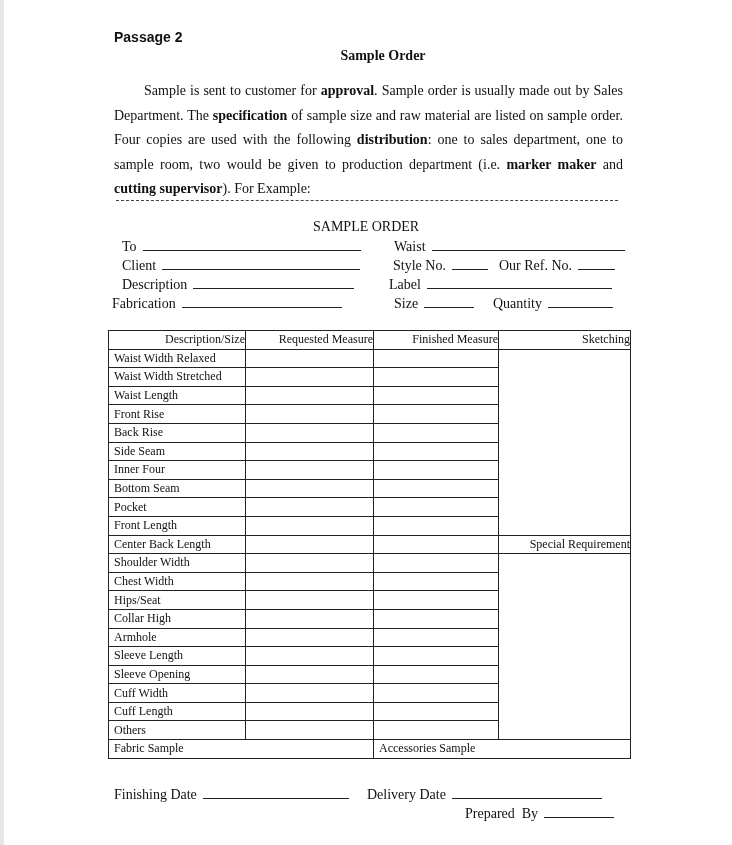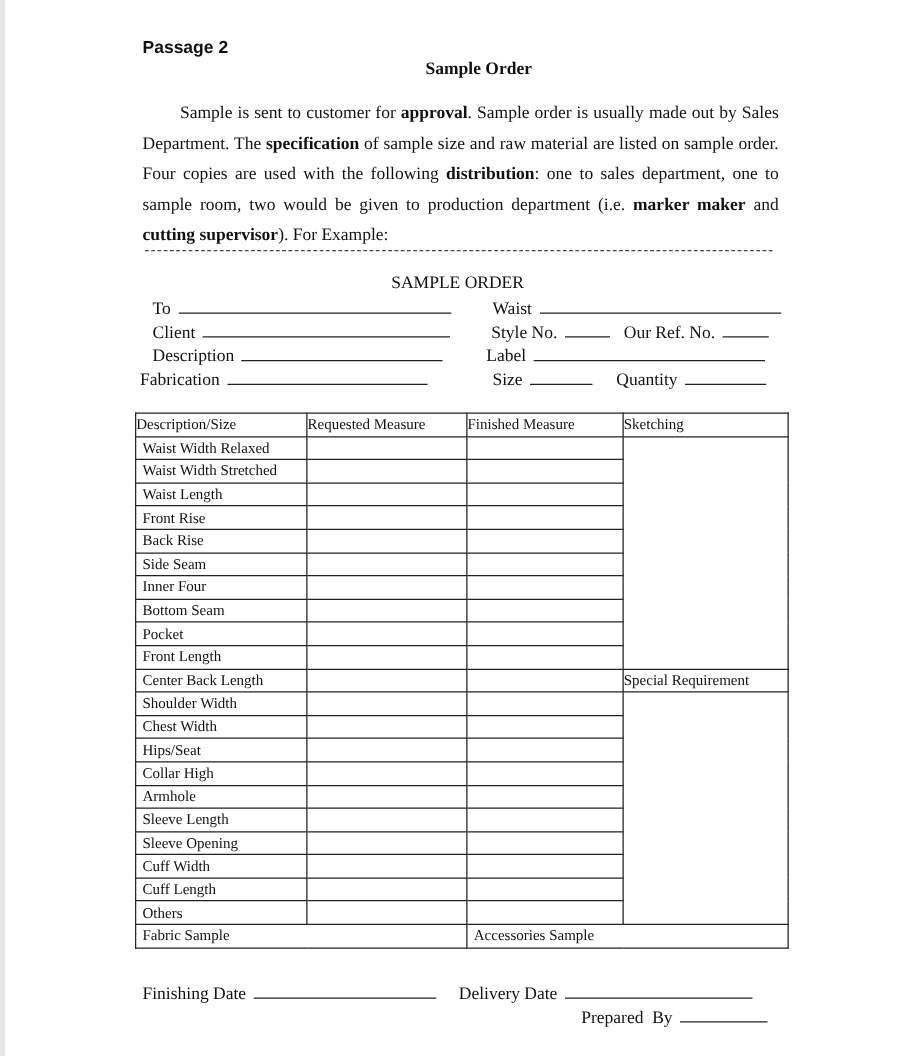--- a/index.html
+++ b/index.html
@@ -11,21 +11,21 @@
   .title { position:absolute; left:0; width:732px; top:48px; text-align:center; font-weight:bold; font-size:14px; padding-left:34px; box-sizing:border-box; }
   .para { position:absolute; left:114px; top:79px; width:509px; font-size:14px; line-height:24.5px;
           text-align:justify; text-indent:30px; }
   .para b { font-weight:bold; }
   .dashes { position:absolute; left:116px; top:200px; width:502px; height:0; border-top:1px dashed #444; }
   .form-title { position:absolute; left:313px; top:219px; font-size:14px; }
   .field { position:absolute; font-size:14px; white-space:nowrap;font-family:Liberation Serif, serif; }
   .line { display:inline-block; border-bottom:1px solid #222; height:12px; vertical-align:baseline; margin-left:6px; }
   table.measure { position:absolute; left:108px; top:330px; border-collapse:collapse; font-size:12px; }
   table.measure td { border:1px solid #222; height:18.6px; padding:0 0 0 5px; box-sizing:border-box; }
-  table.measure td.c { text-align:left; padding:0; }
+  table.measure td.c { text-align:right; padding:0; }
   .footer { position:absolute; font-size:14px; white-space:nowrap; }
 </style>
 </head>
 <body>
 
 <div class="leftstrip"></div>
 
 <div class="passage">Passage 2</div>
 <div class="title">Sample Order</div>
 <div class="para" id="para"><span>Sample is sent to customer for </span><b>approval</b><span>. Sample order is usually made out by Sales Department. The </span><b>specification</b><span> of sample size and raw material are listed on sample order. Four copies are used with the following </span><b>distribution</b><span>: one to sales department, one to sample room, two would be given to production department (i.e. </span><b>marker maker</b><span> and </span><b>cutting supervisor</b><span>). For Example:</span></div>

